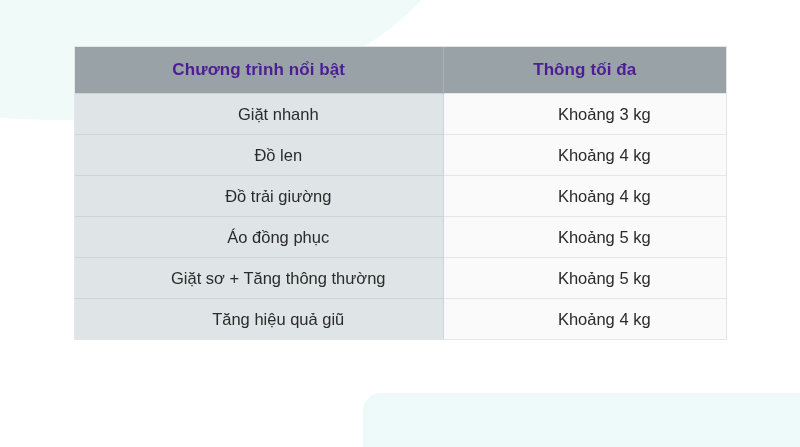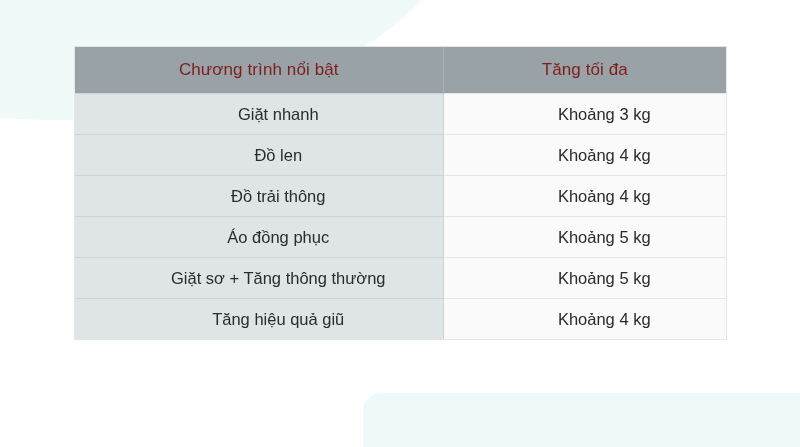--- a/index.html
+++ b/index.html
@@ -53,22 +53,22 @@
     border-collapse: collapse;
     width: 100%;
     table-layout: fixed;
     box-shadow: 0 0 0 1px #e2e6e7;
   }
   table.spec-table col.c-left  { width: 368px; }
   table.spec-table col.c-right { width: 283px; }
 
   thead th {
     background: #99a2a6;
-    color: #7f1d1d;
-    font-weight: 400;
+    color: #4c1d95;
+    font-weight: 700;
     font-size: 17px;
     height: 44px;
     text-align: center;
     vertical-align: middle;
     border-right: 1px solid #aab2b5;
     letter-spacing: .1px;
   }
   thead th:last-child { border-right: none; }
 
   tbody td {
@@ -96,34 +96,34 @@
 
 <div id="table-wrap">
   <table class="spec-table">
     <colgroup>
       <col class="c-left">
       <col class="c-right">
     </colgroup>
     <thead>
       <tr>
         <th>Chương trình nổi bật</th>
-        <th>Tăng tối đa</th>
+        <th>Thông tối đa</th>
       </tr>
     </thead>
     <tbody id="table-body">
         <tr>
           <td class="cell-program">Giặt nhanh</td>
           <td class="cell-capacity">Khoảng 3 kg</td>
         </tr>
         <tr>
           <td class="cell-program">Đồ len</td>
           <td class="cell-capacity">Khoảng 4 kg</td>
         </tr>
         <tr>
-          <td class="cell-program">Đồ trải thông</td>
+          <td class="cell-program">Đồ trải giường</td>
           <td class="cell-capacity">Khoảng 4 kg</td>
         </tr>
         <tr>
           <td class="cell-program">Áo đồng phục</td>
           <td class="cell-capacity">Khoảng 5 kg</td>
         </tr>
         <tr>
           <td class="cell-program">Giặt sơ + Tăng thông thường</td>
           <td class="cell-capacity">Khoảng 5 kg</td>
         </tr>

